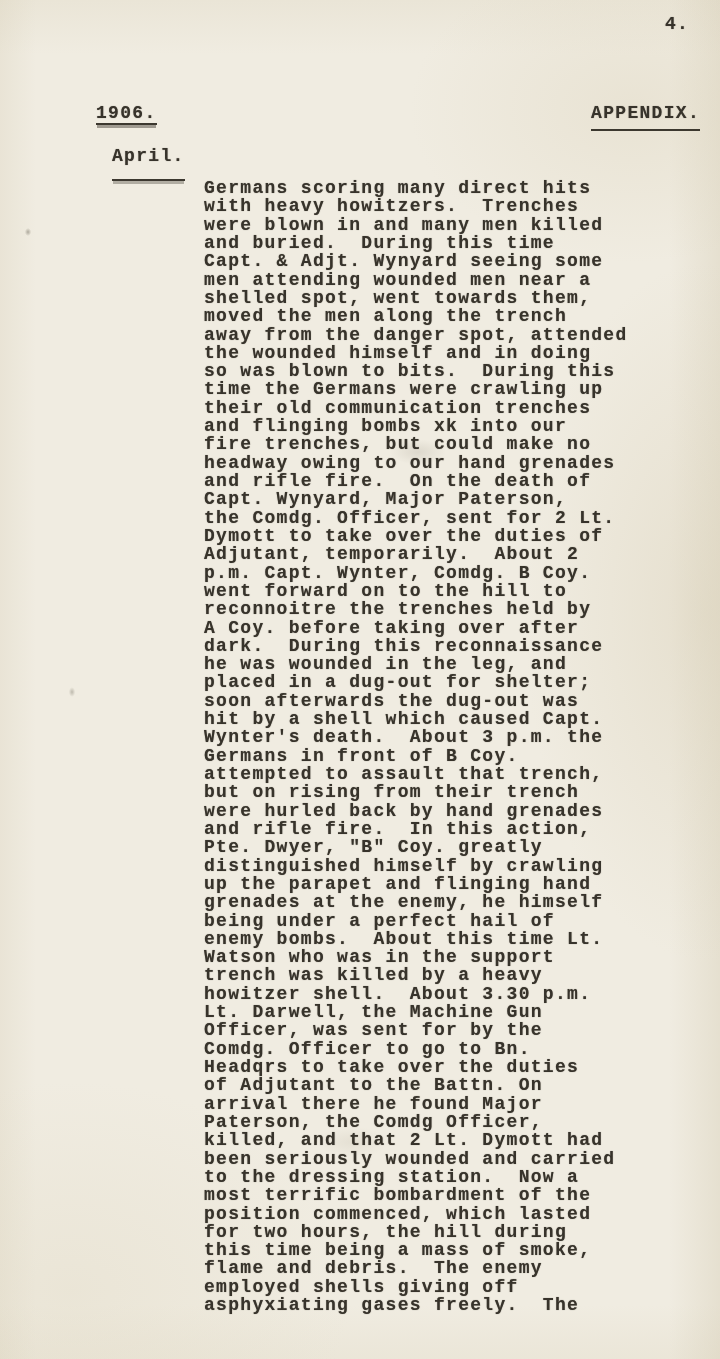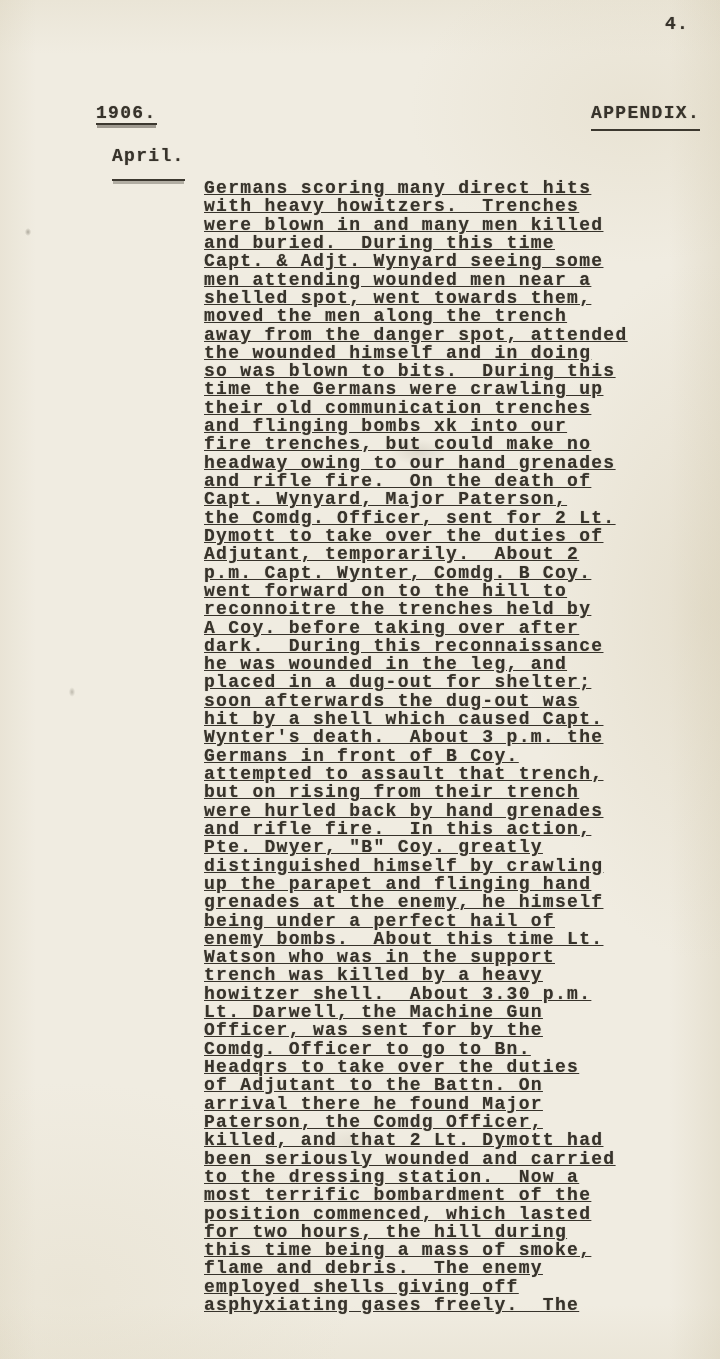--- a/index.html
+++ b/index.html
@@ -61,21 +61,20 @@
     box-shadow: 0 4px 0 -1px rgba(60,56,47,0.35);
     margin-left: 16px;
   }
   .margin-notes {
     top: 179px;
     left: 96px;
   }
   .body-text {
     top: 179px;
     left: 204px;
-    text-decoration: underline;
   }
   .text-line {
     height: 18.32px;
   }
 </style>
 </head>
 <body>
 
 <div class="paper">
 

